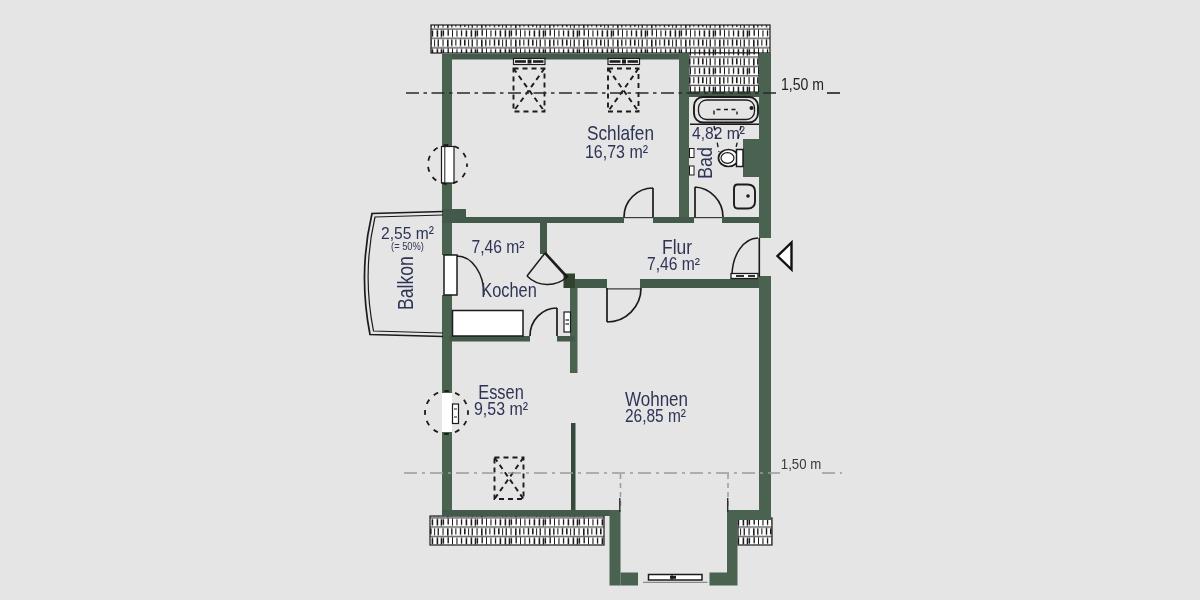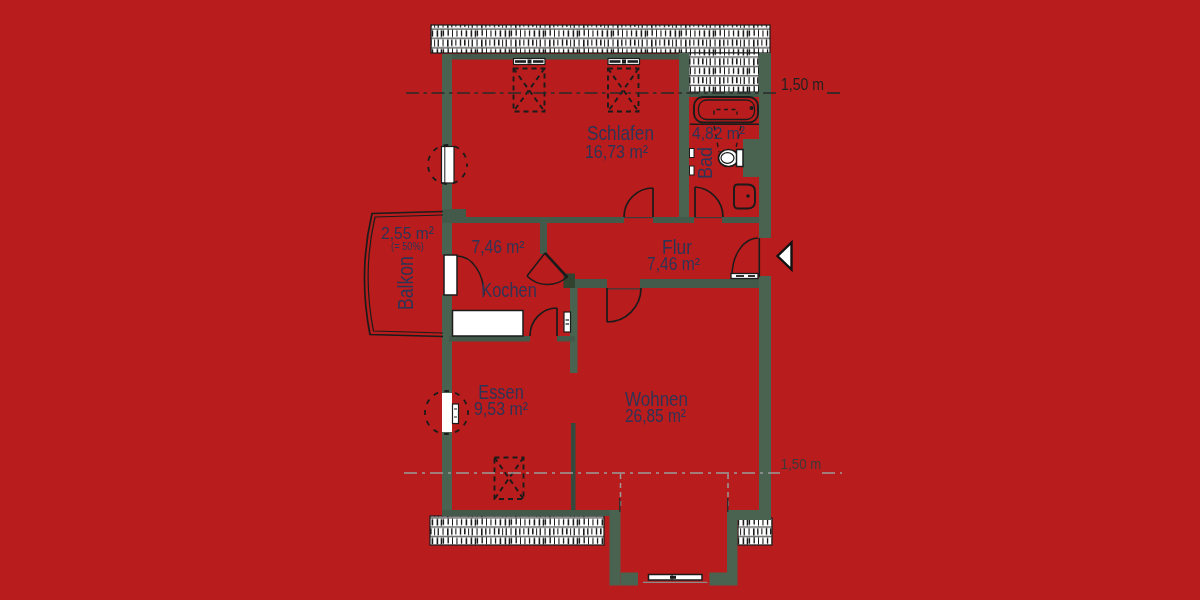--- a/index.html
+++ b/index.html
@@ -1,16 +1,16 @@
 <!DOCTYPE html>
 <html><head>
 <meta charset="utf-8">
 <style>
   html,body{margin:0;padding:0;background:#ffffff;}
-  #plan{position:relative;width:1200px;height:600px;background:#b91c1c;font-family:"Liberation Sans",sans-serif;}
+  #plan{position:relative;width:1200px;height:600px;background:#e5e5e5;font-family:"Liberation Sans",sans-serif;}
 </style>
 </head>
 <body>
 <div id="plan">
 <svg width="1200" height="600" viewBox="0 0 1200 600">
 <defs>
   <pattern id="brick" width="34" height="18.8" patternUnits="userSpaceOnUse">
     <rect width="34" height="18.8" fill="#ffffff"></rect>
     <line x1="0" y1="0.7" x2="34" y2="0.7" stroke="#1a1a1a" stroke-width="1.1"></line>
     <line x1="0" y1="10.1" x2="34" y2="10.1" stroke="#1a1a1a" stroke-width="1.1"></line>

